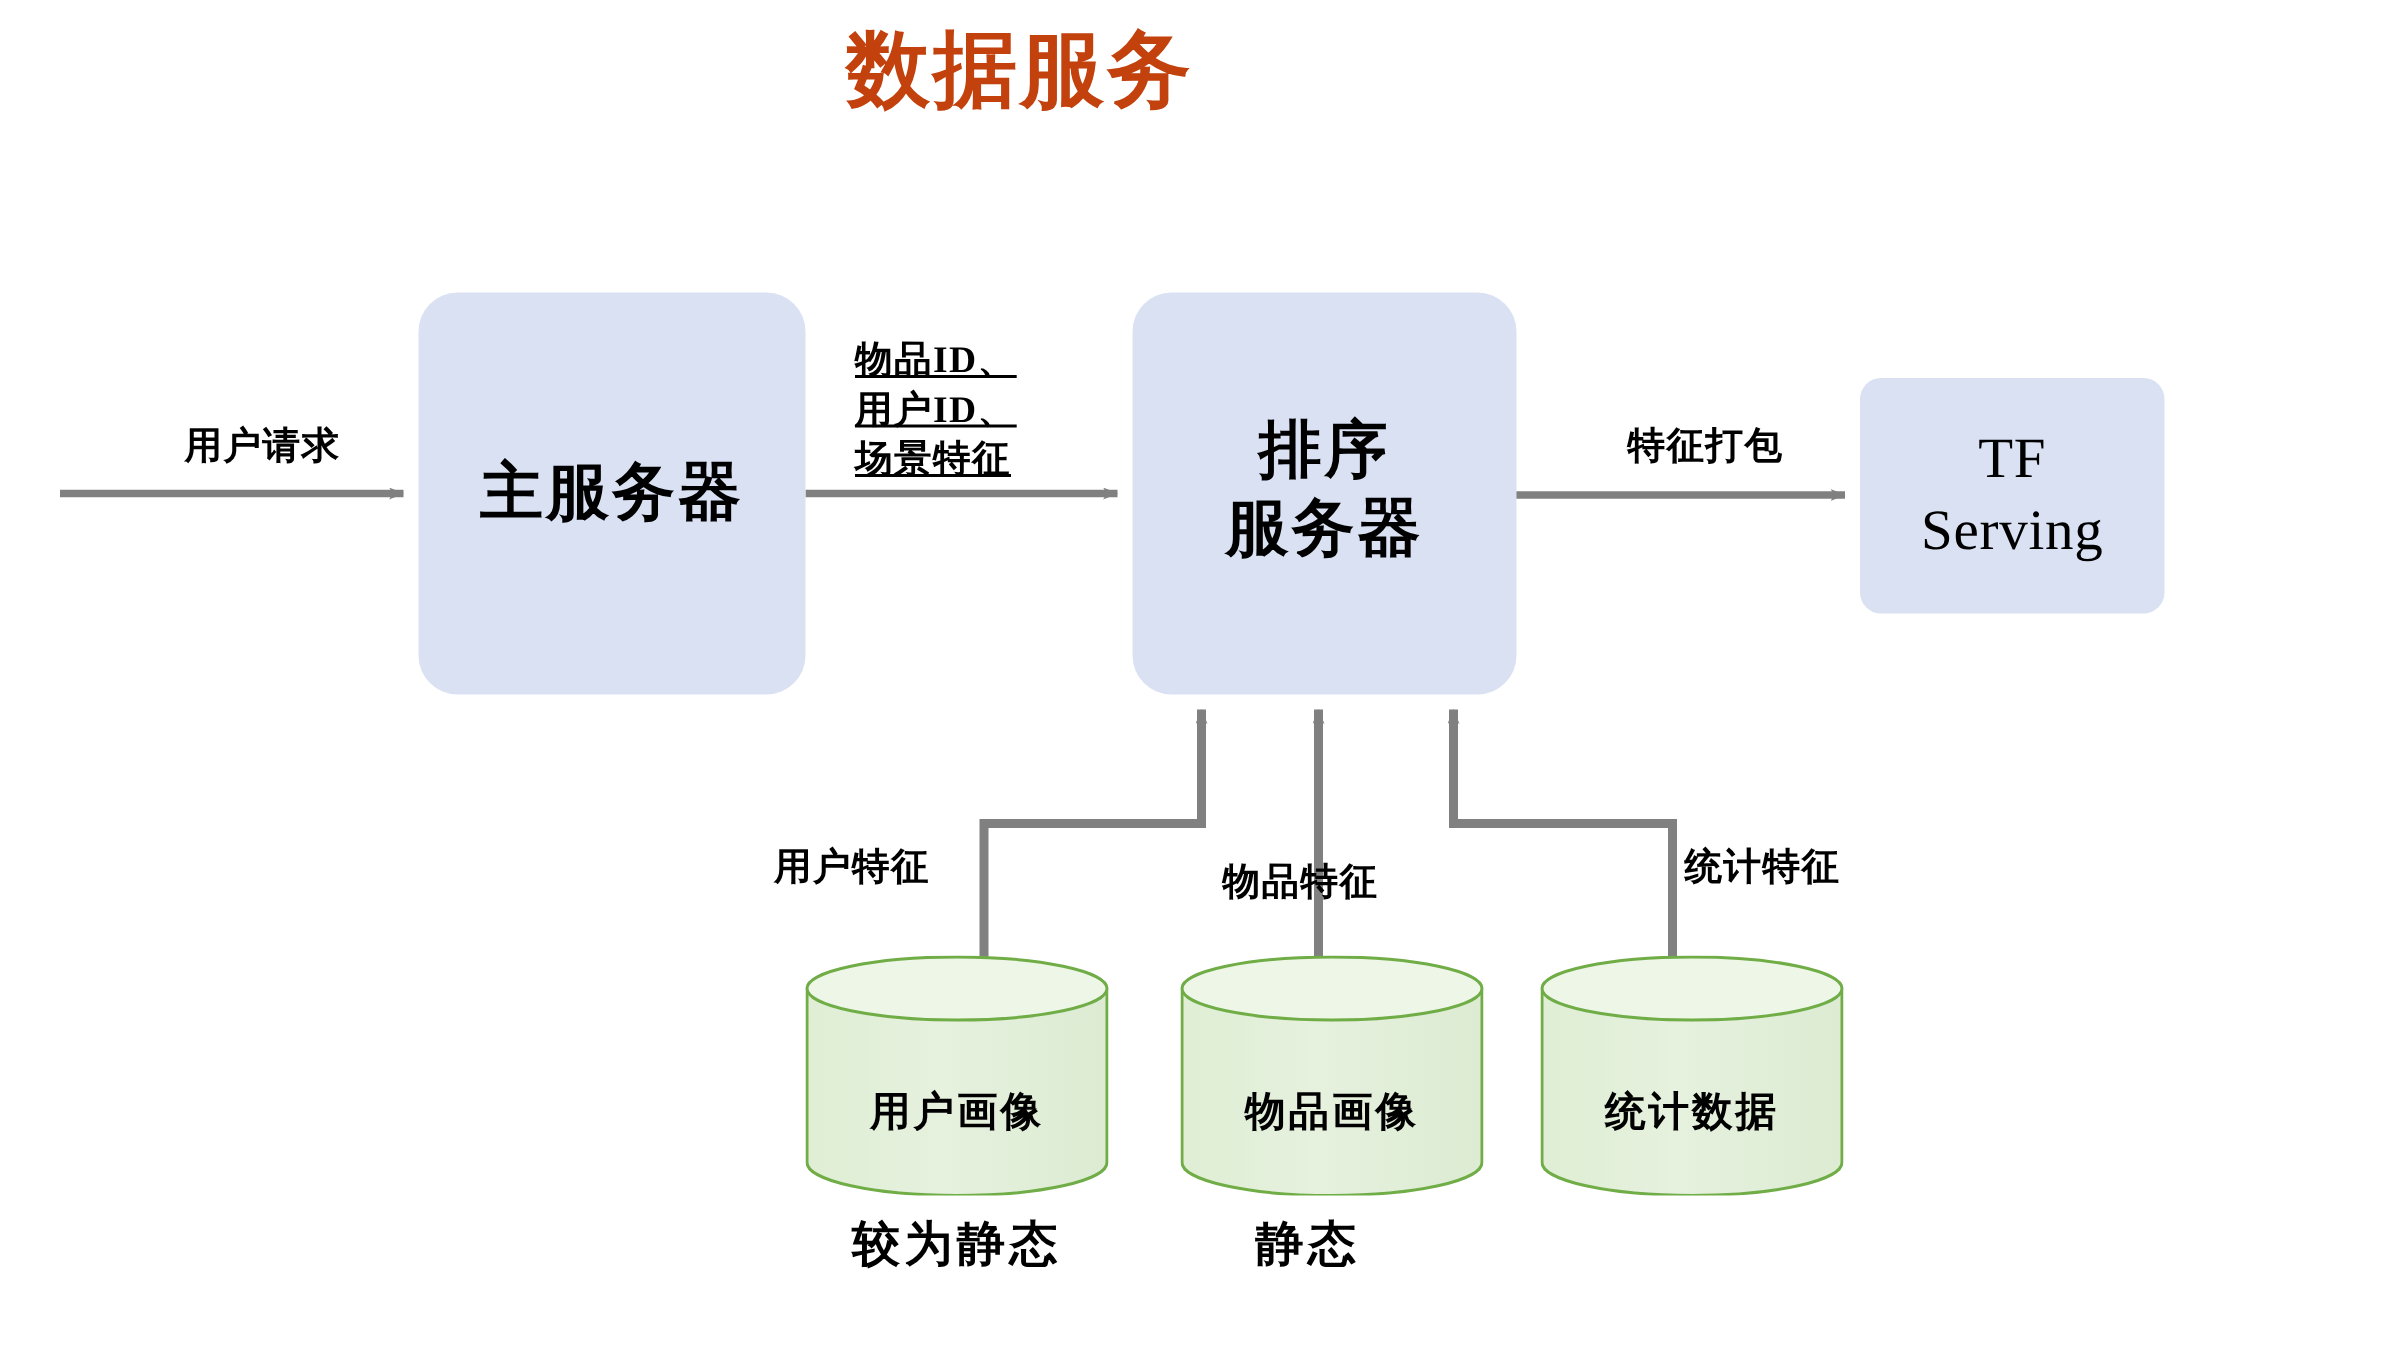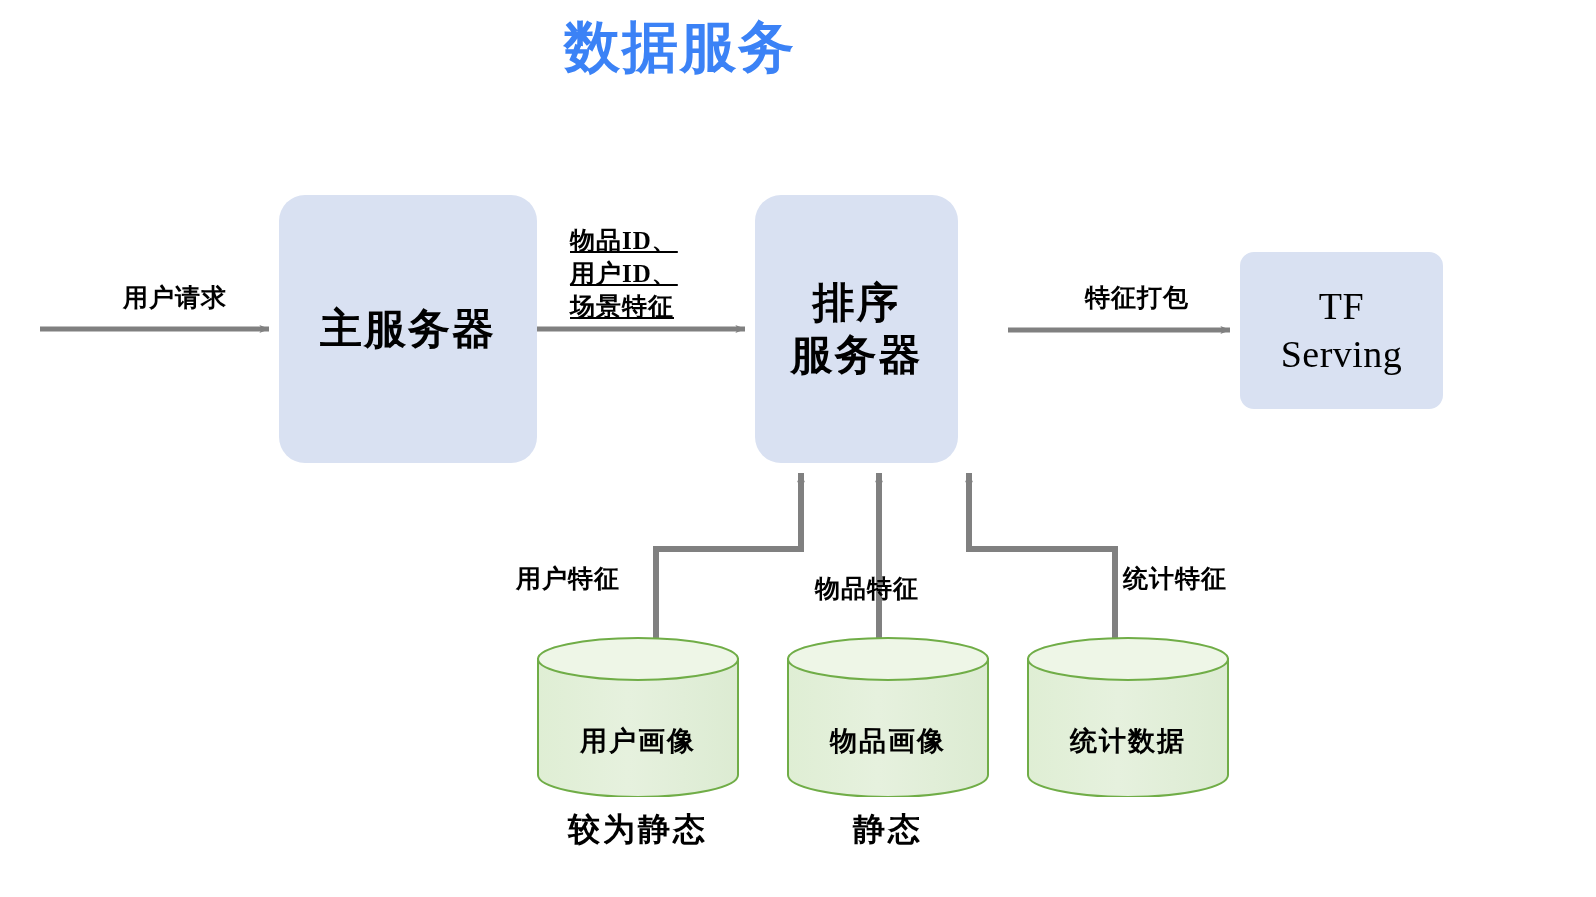--- a/index.html
+++ b/index.html
@@ -33,21 +33,21 @@
   
   .title {
     position: absolute;
     left: 0;
     top: 14px;
     width: 1360px;
     text-align: center;
     font-family: "Liberation Serif", "DejaVu Serif", serif;
     font-size: 56px;
     font-weight: 700;
-    color: #3b82f6;
+    color: #c2410c;
     letter-spacing: 2px;
     line-height: 1.2;
   }
 
   
   .box {
     position: absolute;
     background: #d9e1f2;
     border-radius: 26px;
     display: flex;
@@ -63,21 +63,21 @@
     line-height: 1.25;
     letter-spacing: 2px;
   }
 
   #box-main-server {
     left: 279px;  top: 195px;
     width: 258px; height: 268px;
   }
   #box-rank-server {
     left: 755px;  top: 195px;
-    width: 203px; height: 268px;
+    width: 256px; height: 268px; font-family: Liberation Mono, monospace;
   }
   #box-tf-serving {
     left: 1240px; top: 252px;
     width: 203px; height: 157px;
     border-radius: 14px;
   }
   #box-tf-serving .box-label {
     font-size: 38px;
     font-weight: 400;
     letter-spacing: 0.5px;
@@ -111,21 +111,21 @@
     position: absolute;
     width: 260px;
     text-align: center;
     font-family: "Liberation Serif", "DejaVu Serif", serif;
     font-size: 32px;
     font-weight: 700;
     color: #000000;
     letter-spacing: 3px;
   }
   #cap-user-profile { left: 508px; top: 808px; }
-  #cap-item-profile { left: 758px; top: 808px; }
+  #cap-item-profile { left: 742px; top: 808px; }
   #cap-stats       { left: 998px; top: 808px; }
 
   
   .edge-label {
     position: absolute;
     font-family: "Liberation Serif", "DejaVu Serif", serif;
     font-size: 25px;
     font-weight: 700;
     color: #000000;
     letter-spacing: 1px;

